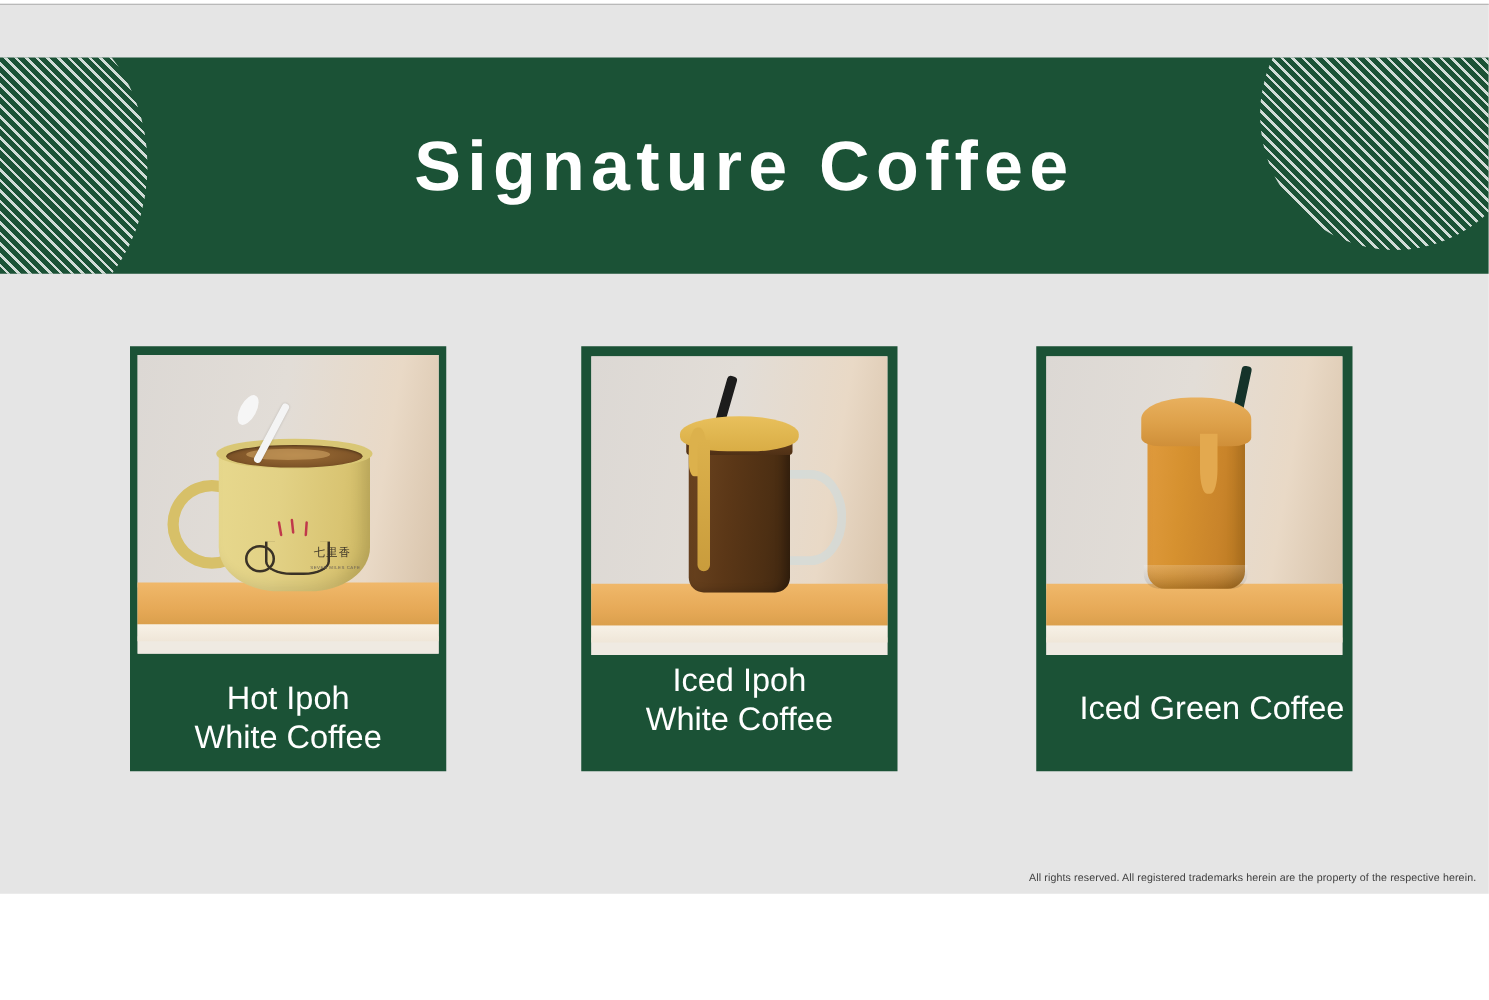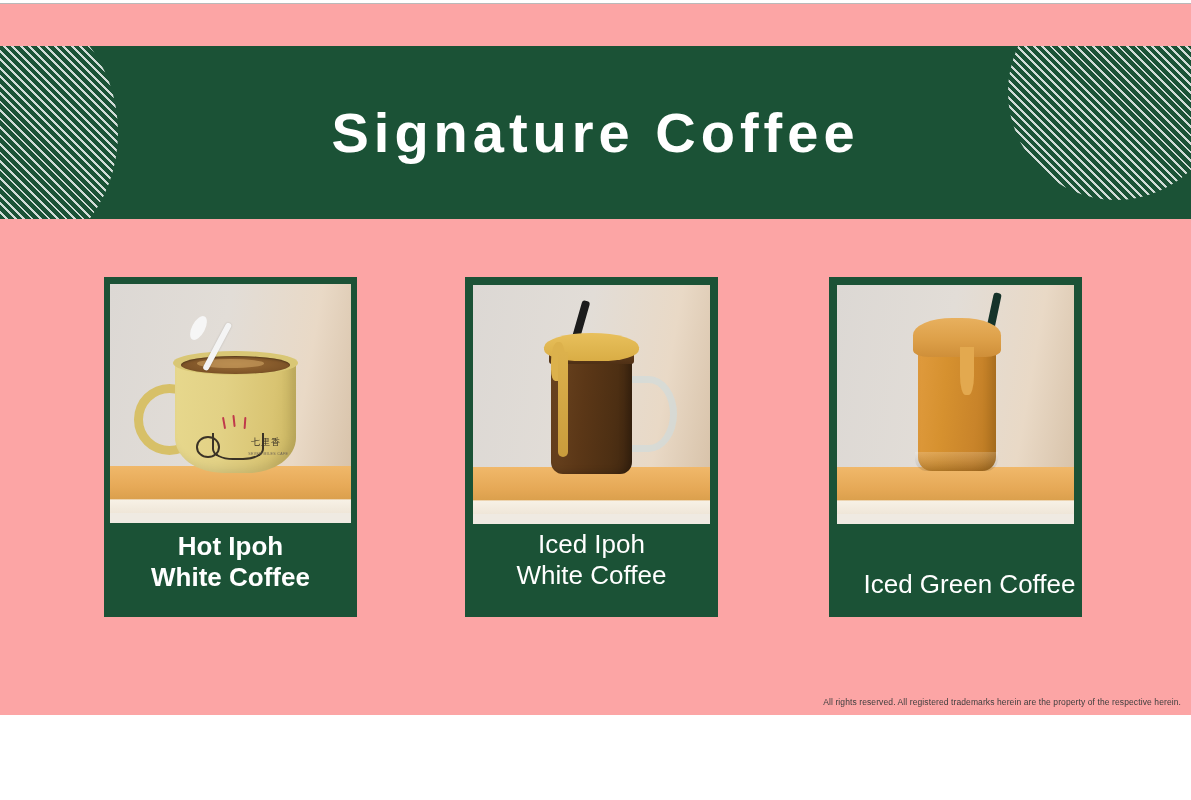--- a/index.html
+++ b/index.html
@@ -11,21 +11,21 @@
     overflow: hidden;
     font-family: "Liberation Sans", sans-serif;
   }
 
   #slide {
     position: absolute;
     left: 0;
     top: 3px;
     width: 1191px;
     height: 712px;
-    background: #fca5a5;
+    background: #e5e5e5;
     border-top: 1px solid #b9b9b9;
     box-sizing: border-box;
     overflow: hidden;
   }
 
   
   #header-band {
     position: absolute;
     left: 0;
     top: 42px;
@@ -115,29 +115,29 @@
     font-size: 26px;
     font-weight: 400;
     line-height: 1.18;
     text-align: center;
   }
   .card-label .ln { display: block; }
 
   
   #card-1 { left: 104px; top: 0px;  width: 253px; height: 340px; }
   #card-1 .card-photo { left: 6px; top: 7px; width: 241px; height: 239px; }
-  #card-1 .card-label { top: 244px; height: 82px; font-weight: bold; }
+  #card-1 .card-label { top: 256px; height: 82px; }
 
   #card-2 { left: 465px; top: 0px;  width: 253px; height: 340px; }
   #card-2 .card-photo { left: 8px; top: 8px; width: 237px; height: 239px; }
   #card-2 .card-label { top: 242px; height: 82px; }
 
   #card-3 { left: 829px; top: 0px;  width: 253px; height: 340px; }
   #card-3 .card-photo { left: 8px; top: 8px; width: 237px; height: 239px; }
-  #card-3 .card-label { top: 266px; height: 82px; padding-left: 28px; }
+  #card-3 .card-label { top: 248px; height: 82px; padding-left: 28px; }
 
   
   .scene { position: absolute; inset: 0; }
 
   .scene .wall {
     position: absolute; left: 0; top: 0; right: 0; height: 78%;
     background: linear-gradient(100deg, #dcd8d4 0%, #e2ddd7 45%, #e9d9c6 78%, #d8c3aa 100%);
   }
   .scene .board {
     position: absolute; left: -4%; right: -4%; bottom: 4%; height: 20%;

